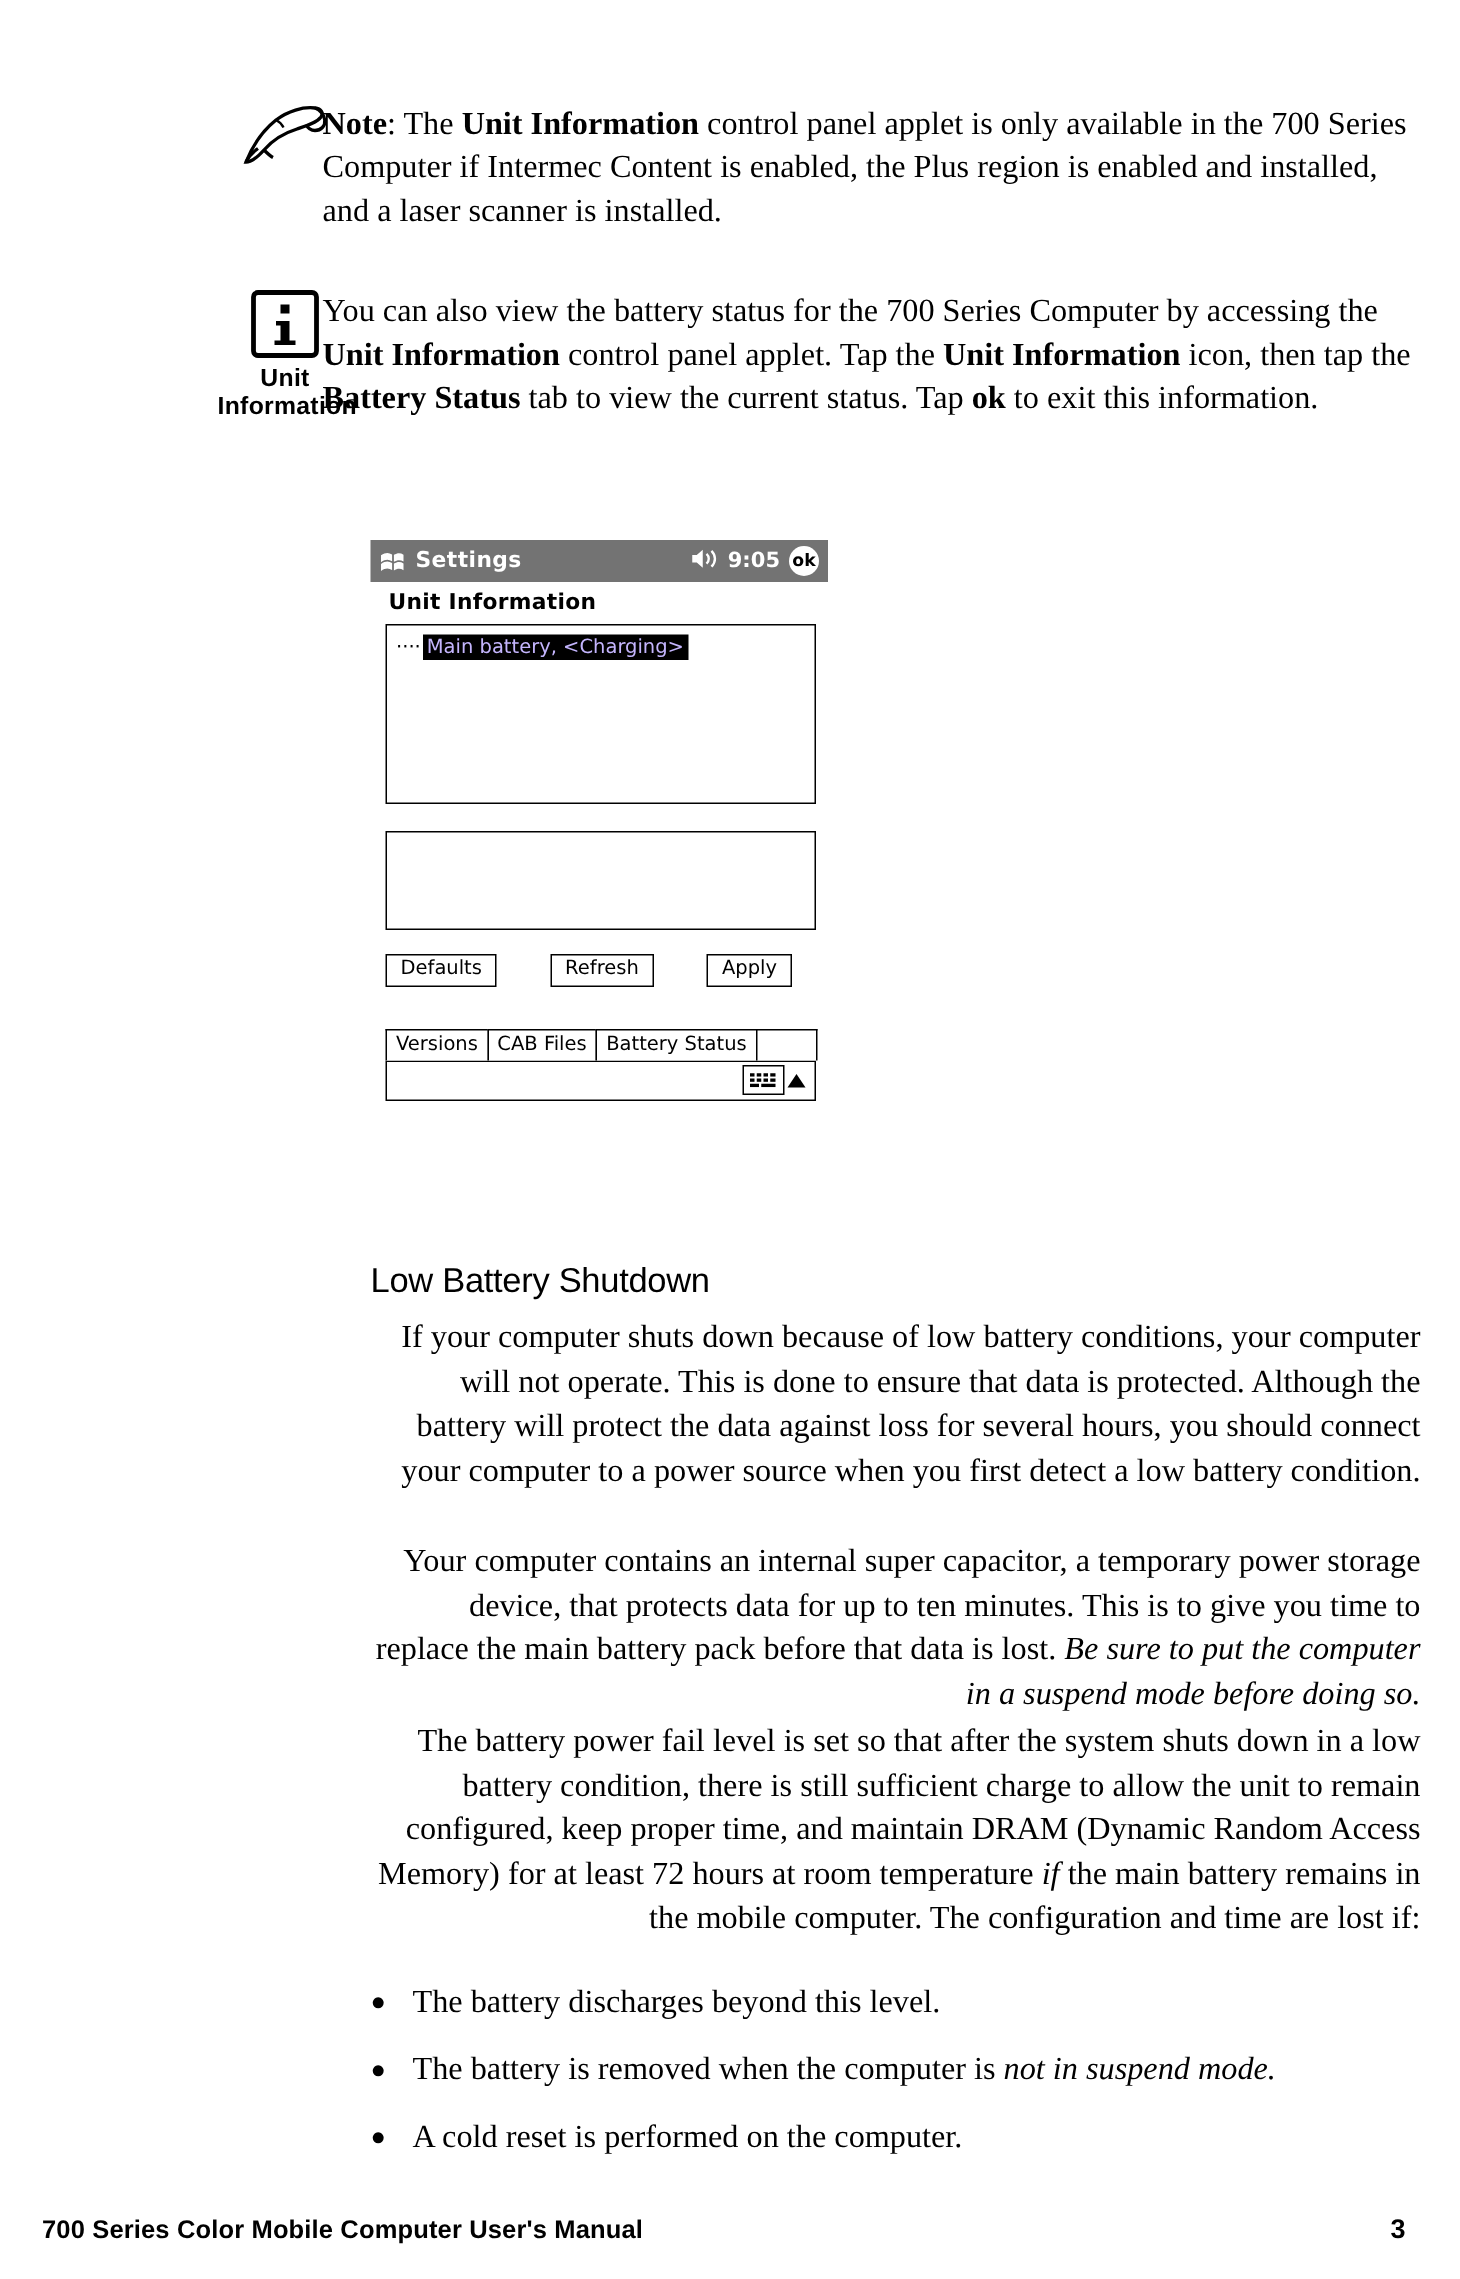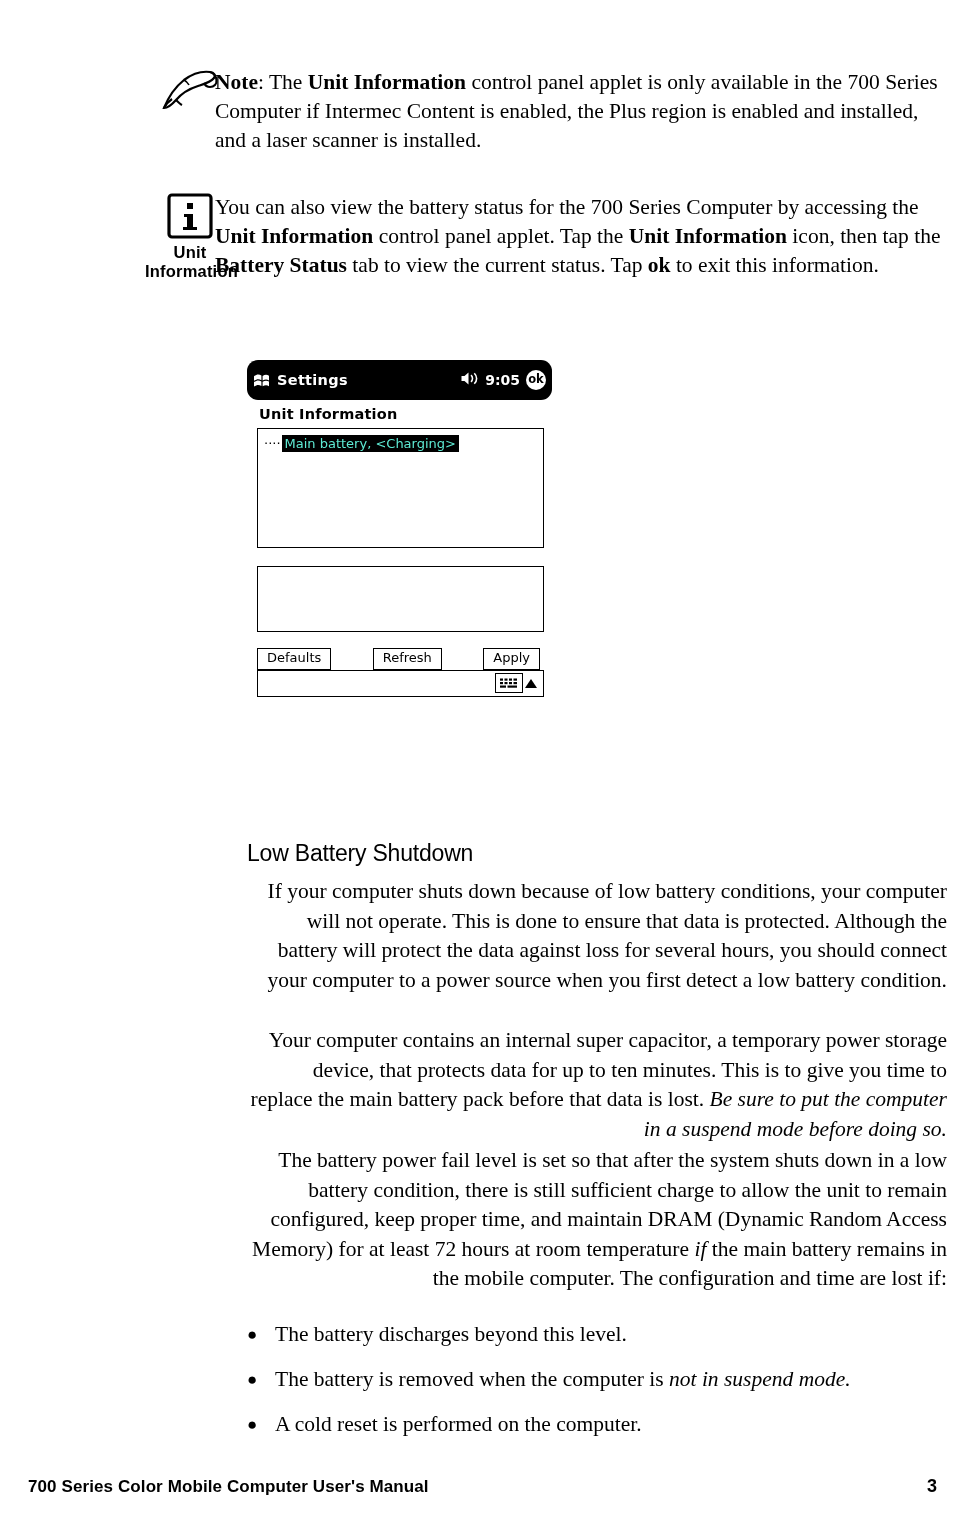--- a/index.html
+++ b/index.html
@@ -87,28 +87,27 @@
   
   .pda {
     position: absolute;
     left: 247px;
     top: 360px;
     width: 305px;
     background: #ffffff;
     font-family: "DejaVu Sans", sans-serif;
   }
   .pda-titlebar {
-    height: 40px;
-    background: #000000;
+    height: 28px;
+    background: #737373;
     color: #ffffff;
     display: flex;
     align-items: center;
     padding: 0 4px;
     box-sizing: border-box;
-    border-radius: 11px;
   }
   .pda-title-text {
     font-size: 14.5px;
     font-weight: bold;
     margin-left: 6px;
     letter-spacing: 0.3px;
   }
   .pda-start {
     width: 20px;
     height: 18px;
@@ -166,34 +165,34 @@
     font-size: 13px;
   }
   .tree-dots {
     letter-spacing: 0px;
     margin-right: 1px;
     font-size: 13px;
     color: #000;
   }
   .tree-sel {
     background: #000000;
-    color: #5eead4;
+    color: #c4b5fd;
     padding: 1px 3px;
     font-size: 13px;
     white-space: nowrap;
   }
   .pda-textbox {
     margin: 18px 8px 0 10px;
     height: 66px;
     border: 1px solid #000000;
     box-sizing: border-box;
   }
   .pda-buttons {
     display: flex;
-    margin: 16px 12px 0 10px;
+    margin: 16px 24px 0 10px;
     gap: 16px;
     justify-content: space-between;
   }
   .pda-btn {
     border: 1px solid #000000;
     font-size: 13px;
     padding: 2px 9px 3px 9px;
     background: #ffffff;
     line-height: 1.15;
     white-space: nowrap;
@@ -374,20 +373,26 @@
       </div>
 
       <div class="pda-textbox"></div>
 
       <div class="pda-buttons">
         <div class="pda-btn">Defaults</div>
         <div class="pda-btn">Refresh</div>
         <div class="pda-btn">Apply</div>
       </div>
 
+      <div class="pda-tabs">
+        <div class="pda-tab">Versions</div>
+        <div class="pda-tab">CAB Files</div>
+        <div class="pda-tab">Battery Status</div>
+        <div class="pda-tab blank">&nbsp;</div>
+      </div>
 
       <div class="pda-statusbar">
         <span class="kbd-icon">
           <svg width="20" height="12" viewBox="0 0 20 12" xmlns="http://www.w3.org/2000/svg">
             <rect x="1" y="1.5" width="3" height="2.2" fill="#000"></rect>
             <rect x="5.5" y="1.5" width="3" height="2.2" fill="#000"></rect>
             <rect x="10" y="1.5" width="3" height="2.2" fill="#000"></rect>
             <rect x="14.5" y="1.5" width="3.5" height="2.2" fill="#000"></rect>
             <rect x="1" y="5" width="3" height="2.2" fill="#000"></rect>
             <rect x="5.5" y="5" width="3" height="2.2" fill="#000"></rect>

